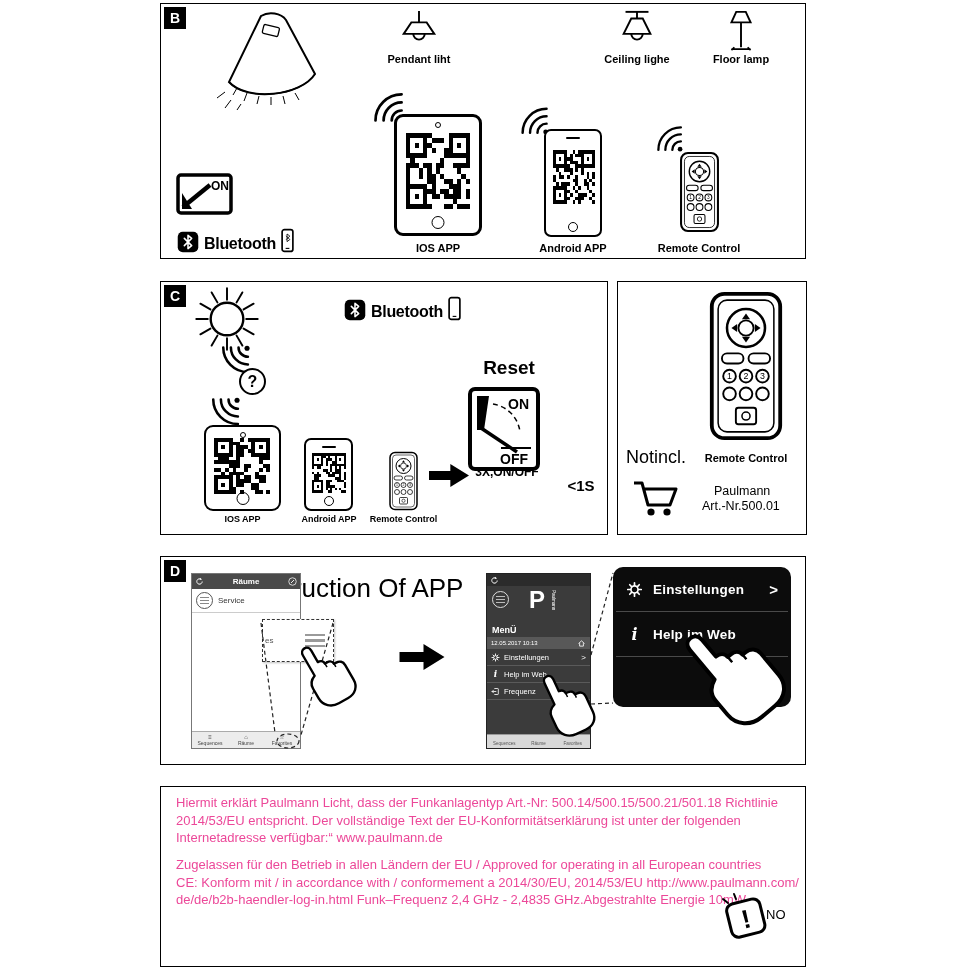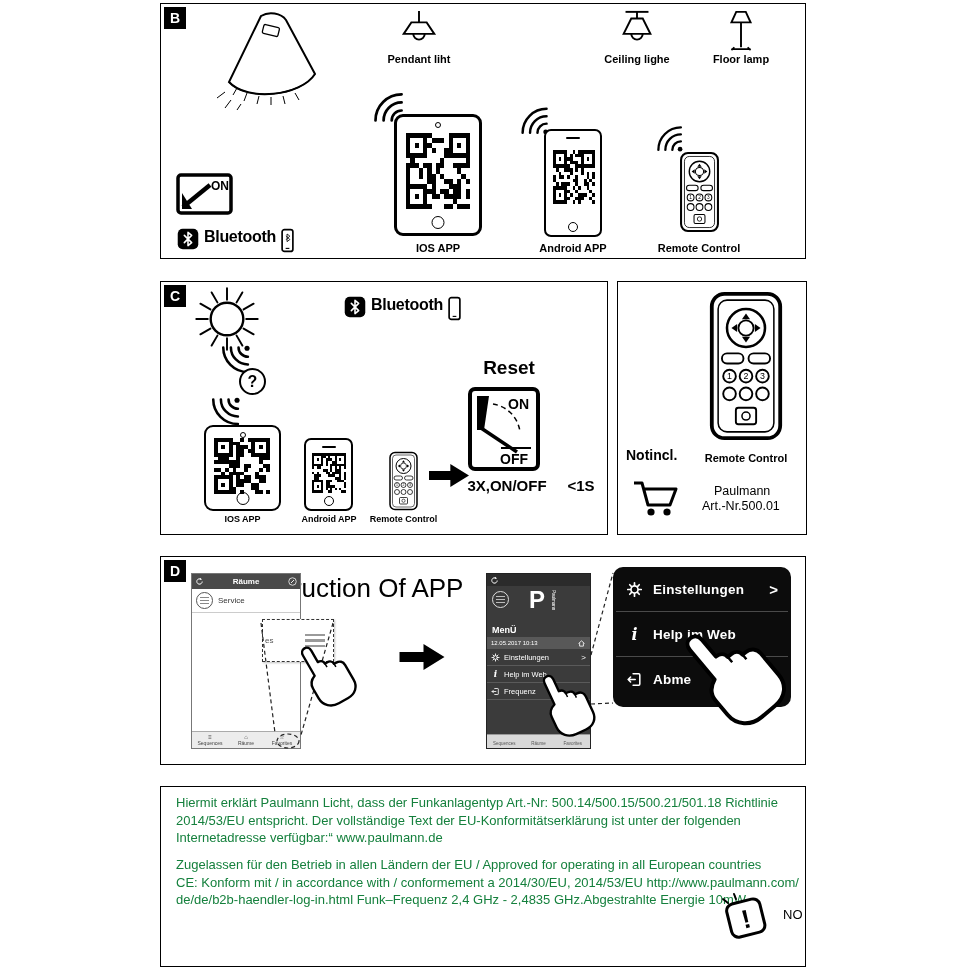--- a/index.html
+++ b/index.html
@@ -3,21 +3,21 @@
 <meta charset="utf-8">
 <style>
 *{margin:0;padding:0;box-sizing:border-box}
 body{background:#fff;font-family:"Liberation Sans","DejaVu Sans",sans-serif;color:#000}
 .page{position:relative;width:970px;height:970px;background:#fff;overflow:hidden}
 .panel{position:absolute;border:1.6px solid #000;background:#fff}
 .tag{position:absolute;left:3px;top:3px;width:22px;height:22px;background:#000;color:#fff;font-weight:bold;font-size:14px;display:flex;align-items:center;justify-content:center;z-index:3}
 .abs{position:absolute}
 svg.abs{display:block}
 .lbl{position:absolute;font-weight:bold;text-align:center;line-height:1.1}
-.bt-row{position:absolute;display:flex;align-items:flex-start;gap:5px}
+.bt-row{position:absolute;display:flex;align-items:flex-end;gap:5px}
 .bt-sq{width:22px;height:22px}
 .bt-text{font-weight:bold;font-size:16px;letter-spacing:-.3px}
 .bt-phone{width:13px;height:25px}
 .tablet{position:absolute;border:3px solid #000;border-radius:9px;background:#fff}
 .tablet::before{content:"";position:absolute;top:5px;left:50%;transform:translateX(-50%);width:4px;height:4px;border:1.3px solid #000;border-radius:50%}
 .tablet::after{content:"";position:absolute;bottom:4px;left:50%;transform:translateX(-50%);width:11px;height:11px;border:1.5px solid #000;border-radius:50%}
 .phone{position:absolute;border:2.6px solid #000;border-radius:7px;background:#fff}
 .phone::before{content:"";position:absolute;top:6px;left:50%;transform:translateX(-50%);width:14px;height:2.4px;background:#000;border-radius:2px}
 .phone::after{content:"";position:absolute;bottom:3px;left:50%;transform:translateX(-50%);width:8px;height:8px;border:1.3px solid #000;border-radius:50%}
 .qr{position:absolute}
@@ -58,21 +58,21 @@
 
 .zoommenu{position:absolute;background:#0c0c0c;border-radius:10px;color:#fff;overflow:hidden;z-index:1}
 .zrow{height:44px;display:flex;align-items:center;gap:10px;padding:0 13px}
 .zdiv{height:1px;background:#4a4a4a;margin:0 3px}
 .zicon{width:17px;height:17px;flex:0 0 auto}
 .zi-i{font-family:"DejaVu Serif",serif;font-style:italic;font-weight:bold;font-size:16px;width:17px;text-align:center;flex:0 0 auto}
 .ztext{font-size:13.5px;font-weight:bold;letter-spacing:.2px}
 .zchev{margin-left:auto;font-size:15px;font-weight:bold}
 .hand{position:absolute;z-index:6}
 
-.ftext{position:absolute;font-size:13px;line-height:1.36;white-space:pre-line;color:#15803d;width:625px}
+.ftext{position:absolute;font-size:13px;line-height:1.36;white-space:pre-line;color:#ec4899;width:625px}
 svg text{font-family:"Liberation Sans","DejaVu Sans",sans-serif}
 </style>
 </head>
 <body>
 
 <svg width="0" height="0" style="position:absolute" aria-hidden="true">
 <defs>
   <symbol id="sym-bt" viewBox="0 0 24 24">
     <rect x="0.8" y="0.8" width="22.4" height="22.4" rx="5.5" fill="#000"></rect>
     <path d="M8 8 L16 16 L12 19.2 V4.8 L16 8 L8 16" fill="none" stroke="#fff" stroke-width="1.7" stroke-linejoin="round" stroke-linecap="round"></path>
@@ -576,29 +576,29 @@
     <div class="lbl" style="left:306px;top:76px;width:84px;font-size:19px">Reset</div>
     <svg class="abs" style="left:306px;top:104px;width:74px;height:86px" viewBox="0 0 74 86">
       <rect x="3" y="3" width="68" height="80" rx="5" fill="#fff" stroke="#000" stroke-width="4"></rect>
       <path d="M10 10 h12 l-5 34 h-7 Z" fill="#000"></path>
       <line x1="14" y1="42" x2="50" y2="66" stroke="#000" stroke-width="3.5"></line>
       <path d="M26 18 A32 32 0 0 1 53 46" fill="none" stroke="#000" stroke-width="1.5" stroke-dasharray="5 3.5"></path>
       <text x="41" y="23" font-size="14" font-weight="bold">ON</text>
       <line x1="34" y1="62" x2="64" y2="62" stroke="#000" stroke-width="2"></line>
       <text x="33" y="78" font-size="14" font-weight="bold">OFF</text>
     </svg>
-    <div class="lbl" style="left:296px;top:196px;width:100px;font-size:15px">3X,ON/OFF</div>
+    <div class="lbl" style="left:296px;top:184px;width:100px;font-size:12px">3X,ON/OFF</div>
     <div class="lbl" style="left:398px;top:196px;width:44px;font-size:15px">&lt;1S</div>
   </section>
 
   <section class="panel" style="left:617px;top:281px;width:190px;height:254px">
     <svg class="abs" style="left:88px;top:8px;width:80px;height:152px">
         <use href="#sym-remote"></use>
       </svg>
-    <div class="abs" style="left:8px;top:165px;font-weight:bold;font-size:14px">Notincl.</div>
+    <div class="abs" style="left:8px;top:165px;font-weight:normal;font-size:18px">Notincl.</div>
     <div class="lbl" style="left:78px;top:170px;width:100px;font-size:11px">Remote Control</div>
     <svg class="abs" style="left:14px;top:196px;width:48px;height:42px" viewBox="0 0 48 42">
       <path d="M2 5 H10 L16 27 H38 L44 11 H12" fill="none" stroke="#000" stroke-width="3" stroke-linejoin="round"></path>
       <circle cx="19" cy="34" r="3.6" fill="#000"></circle>
       <circle cx="35" cy="34" r="3.6" fill="#000"></circle>
     </svg>
     <div class="abs" style="left:96px;top:202px;font-size:12.5px">Paulmann</div>
     <div class="abs" style="left:84px;top:217px;font-size:12.5px">Art.-Nr.500.01</div>
   </section>
 
@@ -707,26 +707,20 @@
           </svg>
         <span class="ztext">Einstellungen</span>
         <span class="zchev">&gt;</span>
       </div>
       <div class="zdiv"></div>
       <div class="zrow">
         <span class="zi-i">i</span>
         <span class="ztext">Help im Web</span>
       </div>
       <div class="zdiv"></div>
-      <div class="zrow">
-        <svg class="zicon">
-            <use href="#sym-exit"></use>
-          </svg>
-        <span class="ztext">Abme</span>
-      </div>
     </div>
 
     <svg class="abs" style="left:0;top:0;width:646px;height:209px;z-index:4;pointer-events:none" viewBox="0 0 646 209">
       <g fill="none" stroke="#222" stroke-width="1.2" stroke-dasharray="4 3">
         <path d="M100 66 L114 176"></path>
         <path d="M172 66 L140 178"></path>
         <ellipse cx="127" cy="184" rx="11" ry="7"></ellipse>
         <path d="M430 98 L452 16"></path>
         <path d="M430 147 L452 146"></path>
       </g>
@@ -750,16 +744,16 @@
     <p class="ftext" style="left:15px;top:69px">Zugelassen für den Betrieb in allen Ländern der EU / Approved for operating in all European countries
 CE: Konform mit / in accordance with / conformement a 2014/30/EU, 2014/53/EU http://www.paulmann.com/
 de/de/b2b-haendler-log-in.html  Funk–Frequenz 2,4 GHz - 2,4835  GHz.Abgestrahlte Energie 10mW</p>
     <svg class="abs" style="left:558px;top:104px;width:56px;height:52px" viewBox="0 0 56 52">
       <g transform="rotate(-14 27 28)">
         <rect x="10" y="10" width="34" height="34" rx="7" fill="#fff" stroke="#000" stroke-width="3"></rect>
         <text x="27" y="37" font-size="26" font-weight="bold" text-anchor="middle">!</text>
       </g>
       <path d="M4 8 L9 12 M15 3 L17 8" stroke="#000" stroke-width="2" stroke-linecap="round"></path>
     </svg>
-    <span class="abs" style="left:622px;top:120px;font-size:13px">NO</span>
+    <span class="abs" style="left:605px;top:120px;font-size:13px">NO</span>
   </section>
 
 </div>
 
 </body></html>

